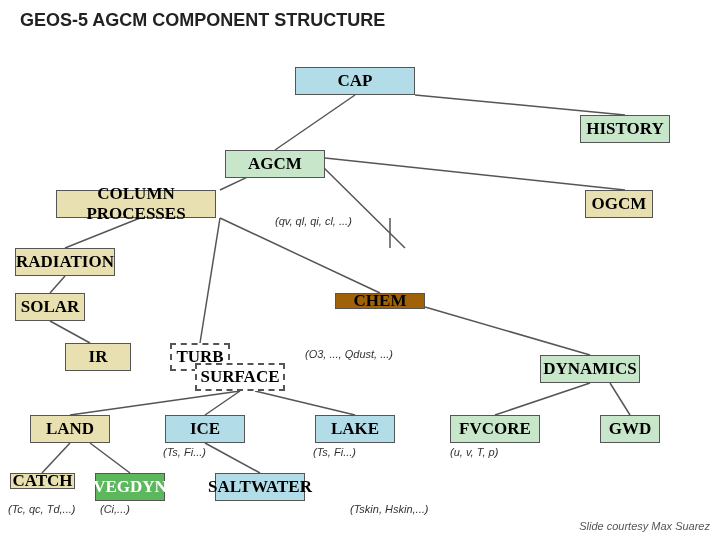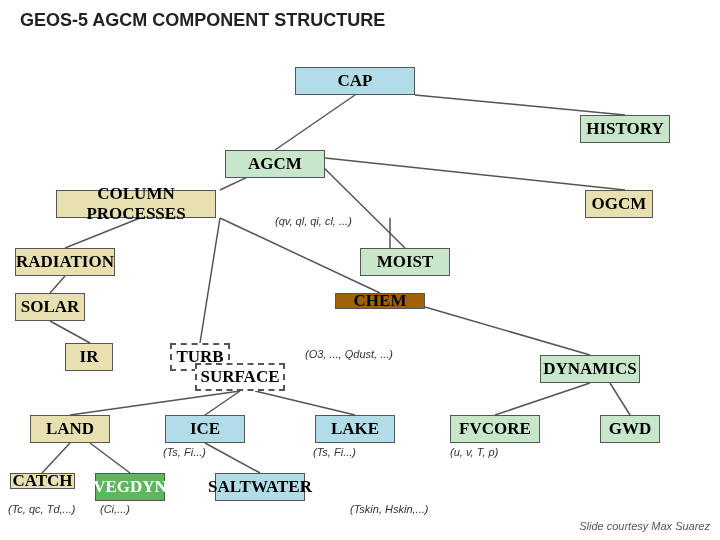--- a/index.html
+++ b/index.html
@@ -90,21 +90,21 @@
     }
     .box-solar {
       background: #e8e0b0;
       border: 1.5px solid #555;
       width: 70px; height: 28px;
       top: 293px; left: 15px;
     }
     .box-ir {
       background: #e8e0b0;
       border: 1.5px solid #555;
-      width: 48px; height: 28px;
+      width: 66px; height: 28px;
       top: 343px; left: 65px;
     }
     .box-turb {
       background: #fff;
       border: 2px dashed #555;
       width: 60px; height: 28px;
       top: 343px; left: 170px; text-align: center;
     }
     .box-surface {
       background: #fff;
@@ -243,21 +243,20 @@
   </svg>
 
   <div class="box box-cap">CAP</div>
   <div class="box box-history">HISTORY</div>
   <div class="box box-agcm">AGCM</div>
   <div class="box box-column-processes">COLUMN PROCESSES</div>
   <div class="box box-ogcm">OGCM</div>
 
   <div class="small-text" style="top:215px; left:275px;">(qv, ql, qi, cl, ...)</div>
 
-  <div class="box box-moist">MOIST</div>
   <div class="box box-radiation">RADIATION</div>
   <div class="box box-chem">CHEM</div>
   <div class="box box-solar">SOLAR</div>
   <div class="box box-ir">IR</div>
   <div class="box box-turb">TURB</div>
   <div class="box box-surface">SURFACE</div>
 
   <div class="small-text" style="top:348px; left:305px;">(O3, ..., Qdust, ...)</div>
 
   <div class="box box-dynamics">DYNAMICS</div>

